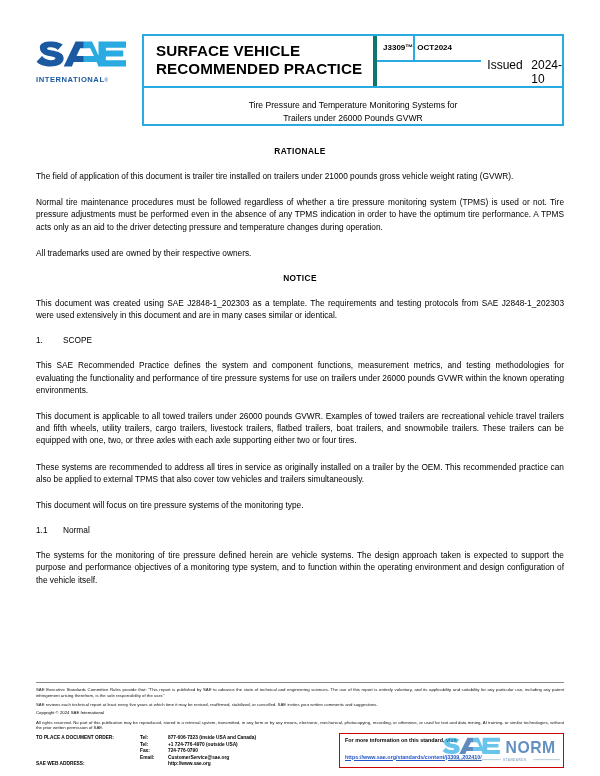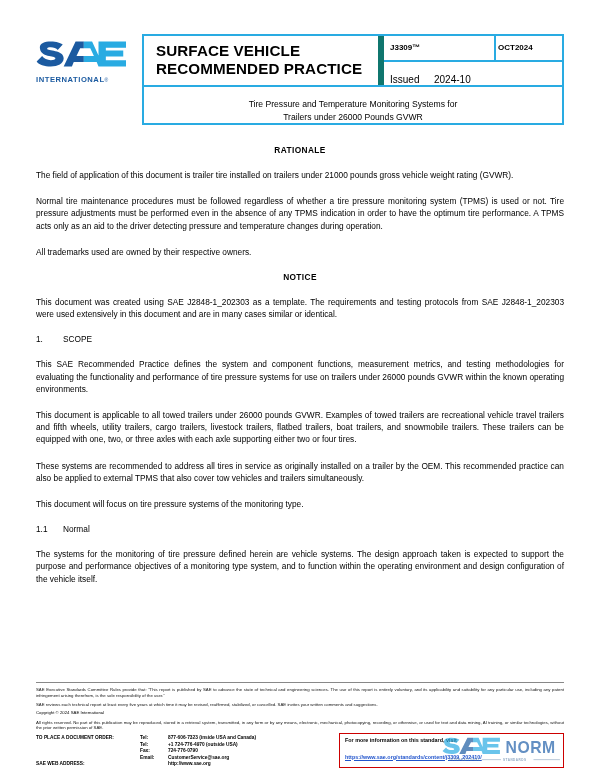--- a/index.html
+++ b/index.html
@@ -47,33 +47,33 @@
     border-collapse: collapse;
     margin-left: 2px;
   }
   .hdr-row1 {
     display: flex;
     border-bottom: 2px solid #29abe2;
   }
   .hdr-title-cell {
     flex: 1 1 auto;
     padding: 6px 0 7px 12px;
-    border-right: 6px solid #0f766e;
+    border-right: 4px solid #0f766e;
   }
   .hdr-title-cell .line {
     font-size: 15.2px;
     font-weight: bold;
     letter-spacing: 0.1px;
     line-height: 18px;
     white-space: nowrap;
   }
   .hdr-right {
     flex: 0 0 178px;
     display: flex;
-    flex-direction: column;
+    flex-direction: row;
     border-radius: 23px;
   }
   .hdr-right-top {
     display: flex;
     border-bottom: 2px solid #29abe2;
     height: 24px;
   }
   .hdr-docnum {
     flex: 1 1 auto;
     border-right: 2px solid #29abe2;
@@ -85,22 +85,22 @@
   .hdr-date {
     flex: 0 0 66px;
     font-size: 8px;
     font-weight: bold;
     padding: 7px 0 0 2px;
     box-sizing: border-box;
   }
   .hdr-right-bot {
     flex: 1 1 auto;
     display: flex;
-    font-size: 10px;
-    padding: 12px 0 0 6px;
+    font-size: 12px;
+    padding: 22px 0 0 6px;
     box-sizing: border-box;
   }
   .hdr-issued-label { flex: 0 0 44px; }
   .hdr-issued-value { }
 
   .hdr-row2 {
     padding: 11px 0 0 0;
     text-align: center;
   }
   .hdr-row2 .tline {

